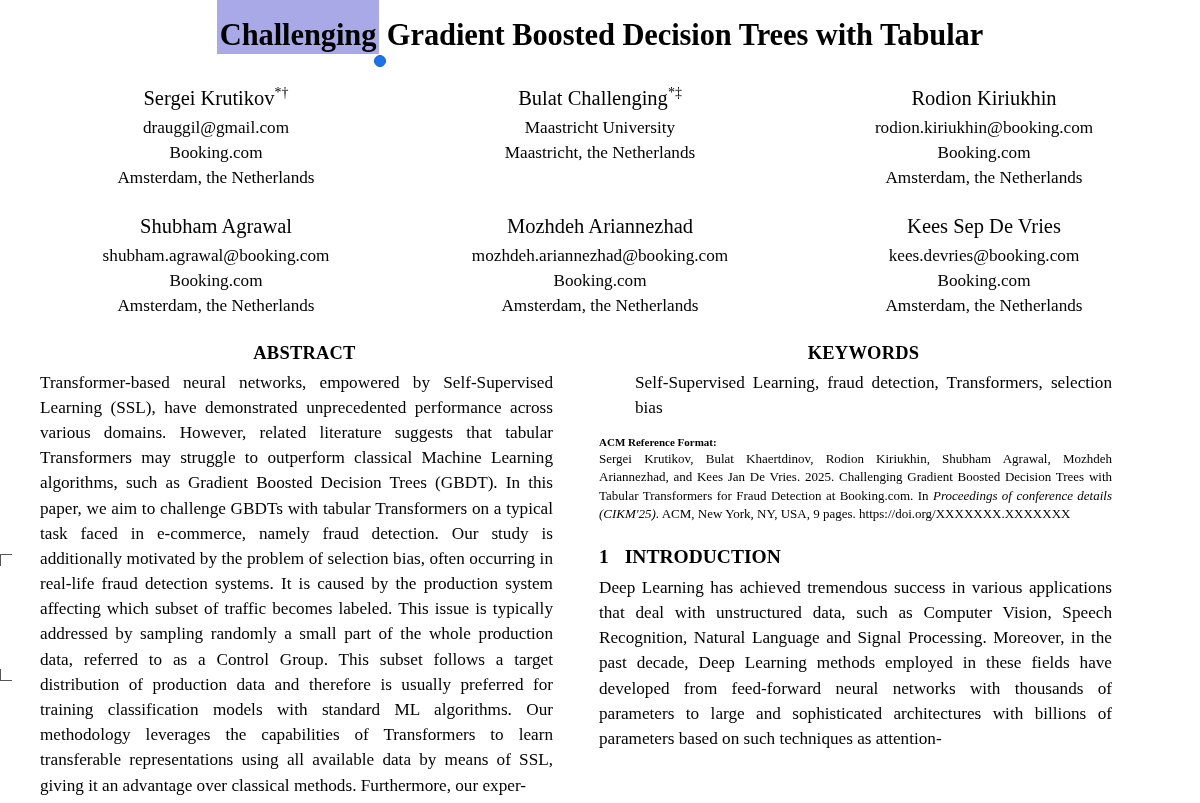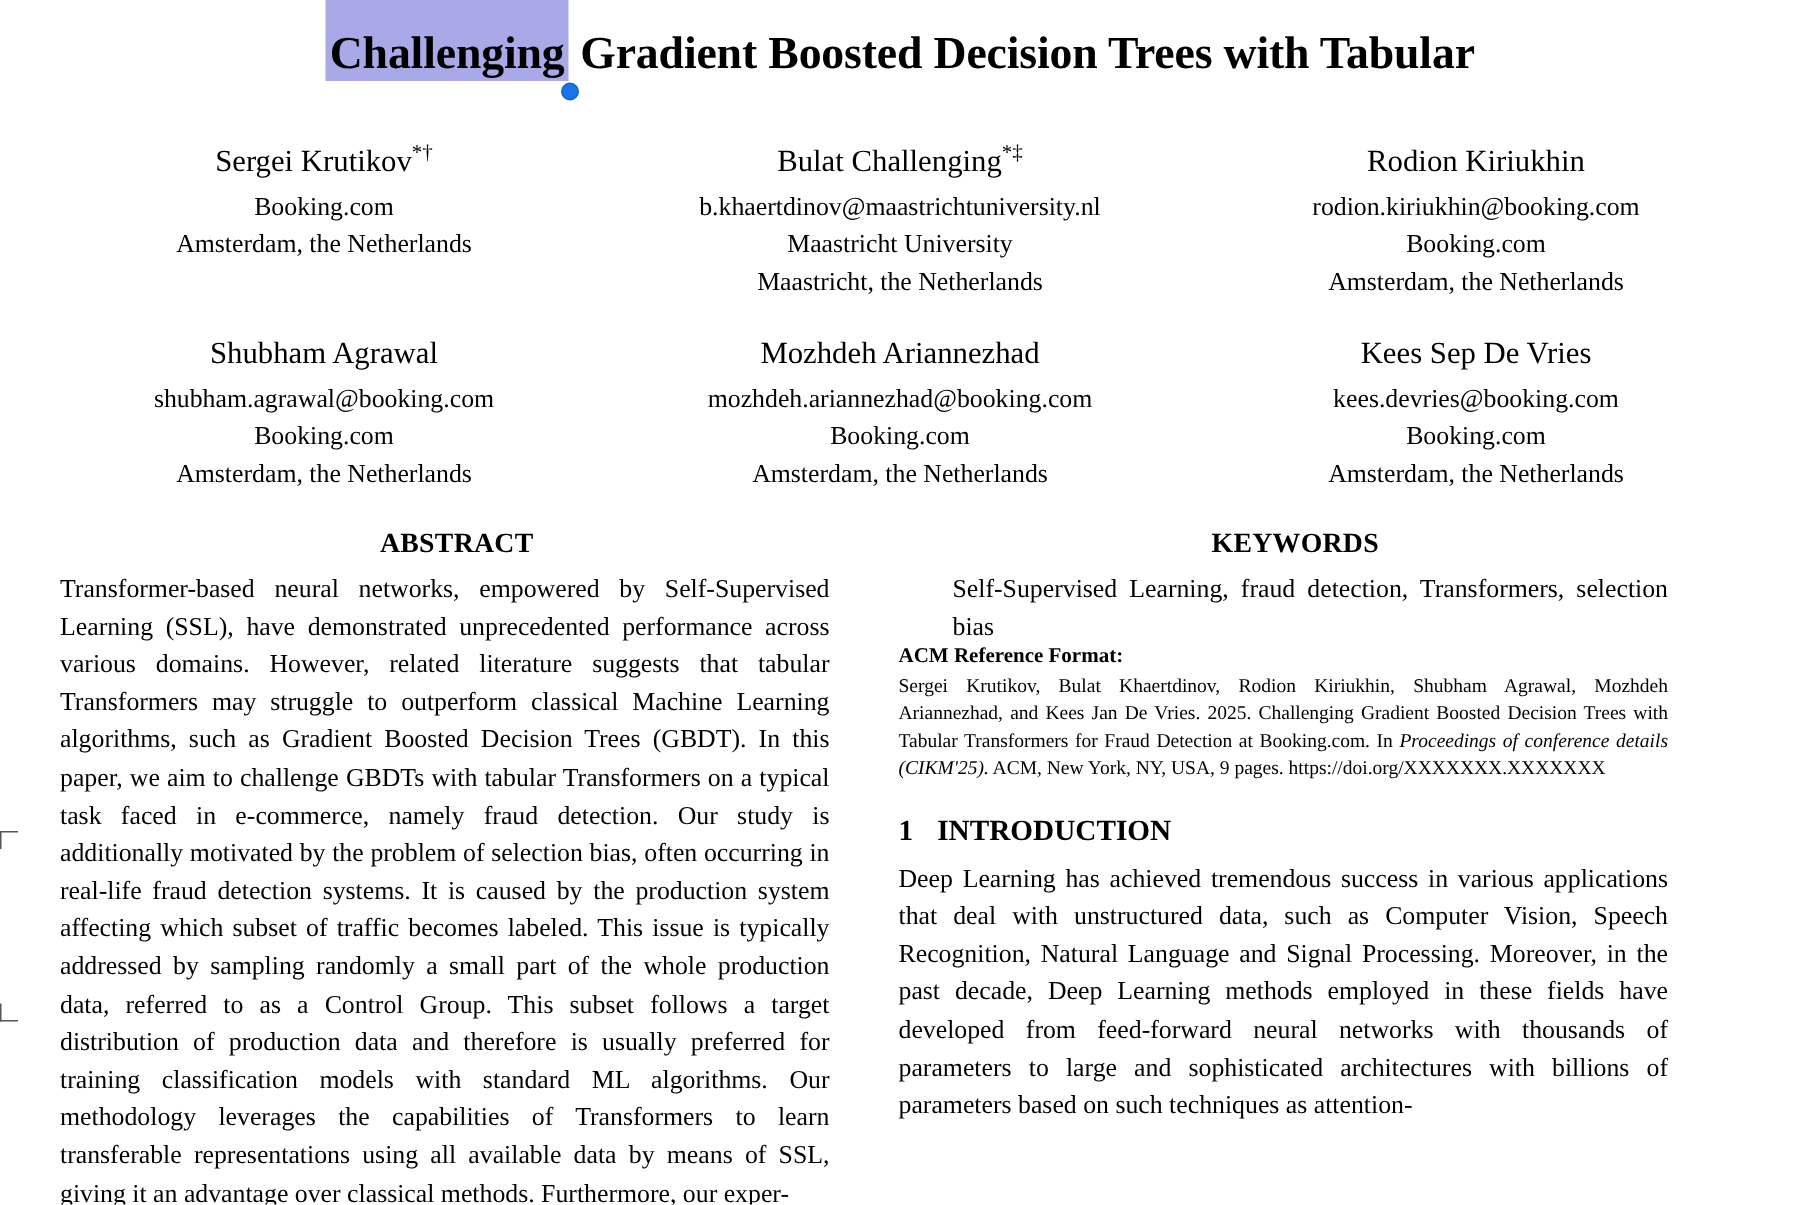--- a/index.html
+++ b/index.html
@@ -47,21 +47,21 @@
     height: 12px;
     border-radius: 50%;
     background: #1a73e8;
     border: 1px solid #1463c6;
   }
   .handle.start { left: -7px; top: -13px; }
   .handle.end   { right: -7px; bottom: -13px; }
 
   
   .authors {
-    margin: 38px 24px 0 24px;
+    margin: 28px 24px 0 24px;
   }
   .author-row {
     display: flex;
     width: 100%;
   }
   .author-row + .author-row { margin-top: 22px; }
   .author {
     flex: 1 1 33.33%;
     text-align: center;
     line-height: 1.46;
@@ -102,23 +102,23 @@
     text-justify: inter-word;
     hyphens: auto;
   }
   .kw-text {
     font-size: 17.2px;
     line-height: 1.465;
     text-align: justify;
     margin-left: 36px;
   }
   .acm-head {
-    font-size: 14px;
-    font-weight: bold;
-    margin-top: 0;
+    font-size: 11px;
+    font-weight: bold;
+    margin-top: 16px;
     margin-bottom: 2px;
   }
   .acm-ref {
     font-size: 13px;
     line-height: 1.42;
     text-align: justify;
   }
   .acm-ref i { font-style: italic; }
 
   h2.numbered {
@@ -154,26 +154,26 @@
   <div class="cropmark b"></div>
 
   <div class="title-block">
     <div class="title-line"><span class="selection"><span>Challenging</span><span class="handle start"></span><span class="handle end"></span></span><span> Gradient Boosted Decision Trees with Tabular</span></div>
   </div>
 
   <div class="authors">
     <div class="author-row">
       <div class="author">
         <div class="name"><span>Sergei Krutikov</span><span class="sup">*†</span></div>
+        <div class="line">drauggil@gmail.com</div>
         <div class="line">Booking.com</div>
         <div class="line">Amsterdam, the Netherlands</div>
       </div>
       <div class="author">
         <div class="name"><span>Bulat Challenging</span><span class="sup">*‡</span></div>
-        <div class="line">b.khaertdinov@maastrichtuniversity.nl</div>
         <div class="line">Maastricht University</div>
         <div class="line">Maastricht, the Netherlands</div>
       </div>
       <div class="author">
         <div class="name"><span>Rodion Kiriukhin</span><span class="sup"></span></div>
         <div class="line">rodion.kiriukhin@booking.com</div>
         <div class="line">Booking.com</div>
         <div class="line">Amsterdam, the Netherlands</div>
       </div>
     </div>

